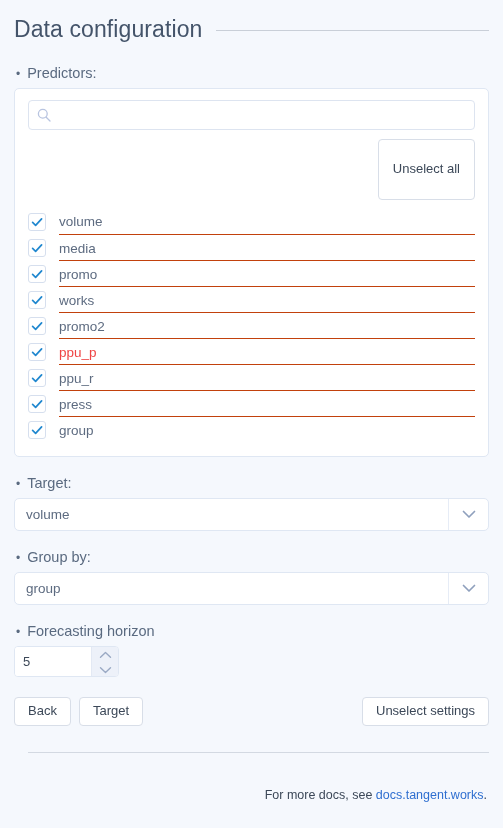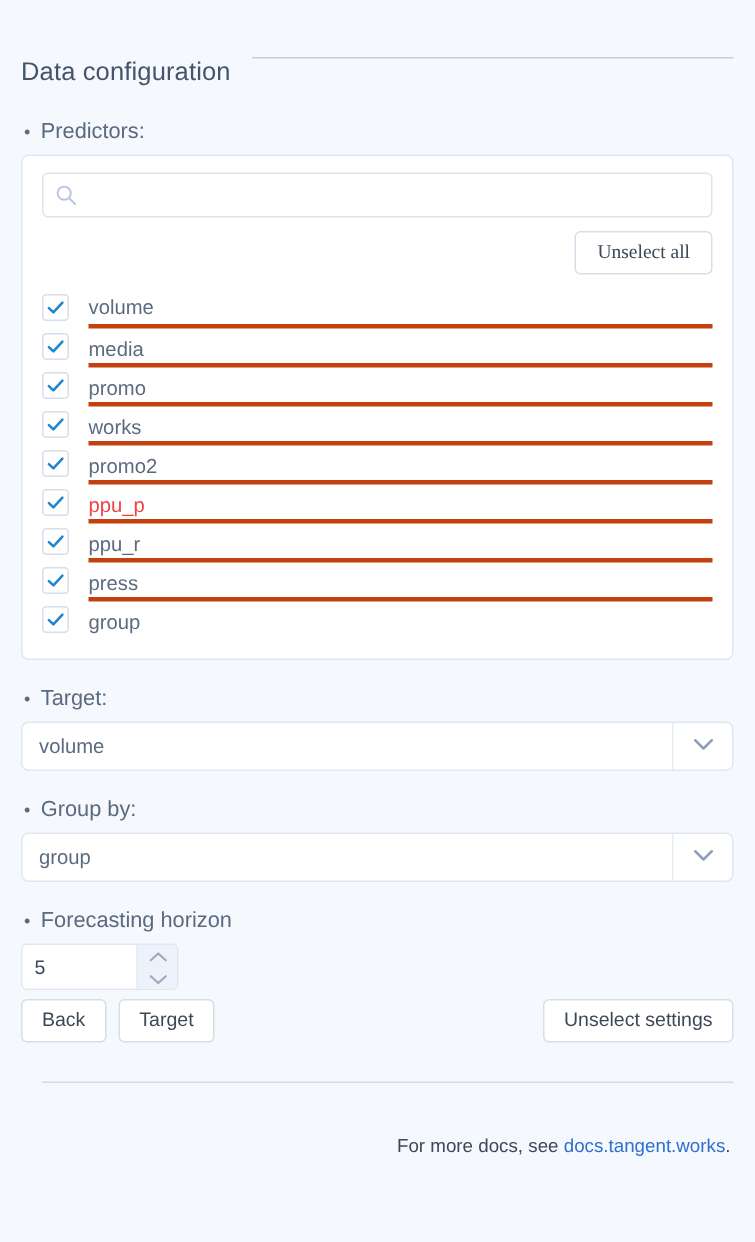--- a/index.html
+++ b/index.html
@@ -24,26 +24,25 @@
 
   
   .header {
     display: flex;
     align-items: center;
     gap: 14px;
     padding-top: 16px;
     padding-bottom: 4px;
   }
   .header-title {
-    font-size: 17px;
+    font-size: 23px;
     font-weight: 400;
     color: #44546a;
     white-space: nowrap;
     letter-spacing: 0.1px;
-    margin-top: 22px;
   }
   .header-rule {
     flex: 1 1 auto;
     height: 1px;
     background: #c9cfd8;
     margin-top: 2px;
   }
 
   
   .field-label {
@@ -105,37 +104,37 @@
     background: #ffffff;
     border: 1px solid #d8dee8;
     border-radius: 4px;
     font-family: "Liberation Sans", sans-serif;
     font-size: 13px;
     color: #3c4858;
     padding: 6px 13px;
     cursor: pointer;
     line-height: 1.15;
   }
-  .btn-unselect { padding: 6px 14px; font-family: Liberation Serif, serif; }
+  .btn-unselect { padding: 22px 14px; }
 
   
   .cb-list { display: block; }
   .cb-row {
     display: flex;
     align-items: center;
     gap: 13px;
     height: 26px;
     cursor: pointer;
   }
   .cb-label-cell {
     flex: 1 1 auto;
     height: 100%;
     display: flex;
     align-items: center;
-    border-top: 3px solid #c2410c;
+    border-top: 1px solid #c2410c;
     font-size: 13.5px;
     color: #5d6b80;
   }
   .cb-row:first-child .cb-label-cell { border-top: none; }
   .cb-row.hovered .cb-label-cell { color: #ef4444; }
 
   .cb-box {
     flex: 0 0 auto;
     width: 16px;
     height: 16px;
@@ -210,21 +209,21 @@
     cursor: pointer;
     background: #edf1f9;
     border: none;
     padding: 0;
   }
 
   
   .btn-row {
     display: flex;
     align-items: center;
-    margin-top: 6px;
+    margin-top: 20px;
   }
   .btn-row .left { display: flex; gap: 8px; }
   .btn-row .spacer { flex: 1 1 auto; }
 
   
   .footer-rule {
     height: 1px;
     background: #d3d9e2;
     margin: 26px 0 0 14px;
   }

